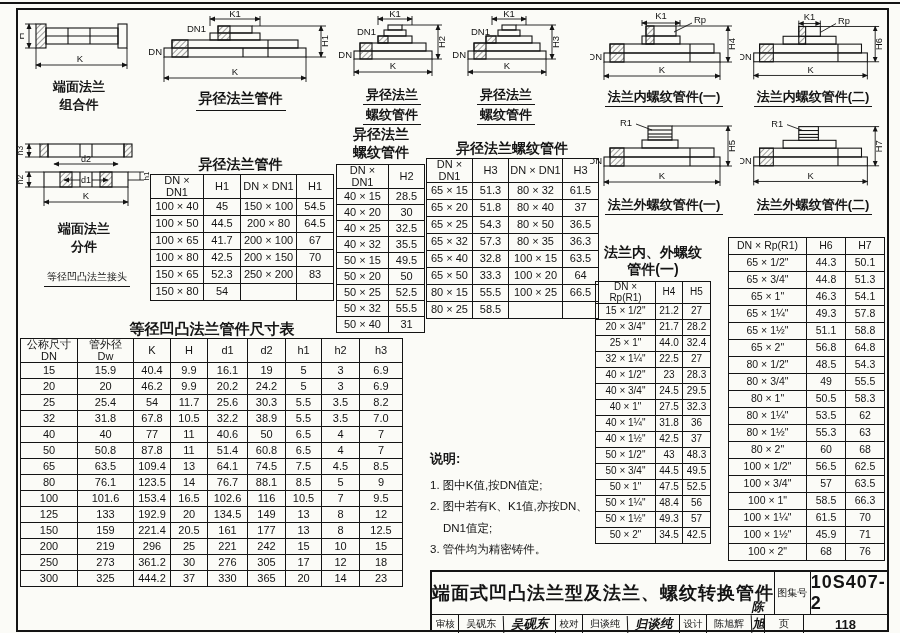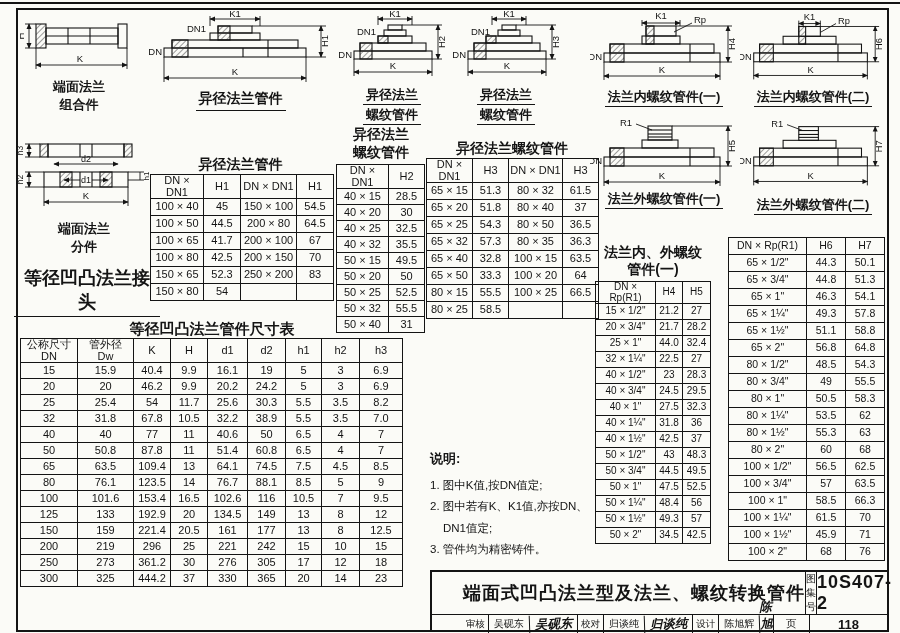--- a/index.html
+++ b/index.html
@@ -25,21 +25,21 @@
   .tmain tr.mh th{height:19px;}
   svg text{fill:#141414;font-family:"Liberation Sans","DejaVu Sans",sans-serif;font-size:9.5px;}
   .notes{font-size:11.5px;line-height:1.85;margin-top:19px;}
   .notes .nh{font-weight:bold;font-size:13px;margin-bottom:4px;}
   .note-item{padding-left:13px;text-indent:-13px;}
   .titleblock{position:absolute;left:430px;top:570px;width:455px;height:58px;
       border:2px solid #141414;display:flex;flex-direction:column;background:#fbfbf7;}
   .tbrow1{display:flex;flex:1;align-items:stretch;}
   .tbrow2{display:flex;height:18px;border-top:1.5px solid #141414;align-items:stretch;}
   .tbc{display:flex;align-items:center;justify-content:center;border-left:1.5px solid #141414;}
-  .tbc:first-child{border-left:none;padding-left:31px;}
+  .tbc:first-child{border-left:none;}
   .maintitle{flex:1;font-size:18px;font-weight:bold;letter-spacing:1px;white-space:nowrap;
       display:flex;align-items:center;justify-content:center;}
   .atlas-label{width:40px;font-size:10px;}
   .atlas-no{width:88px;font-size:18px;font-weight:bold;letter-spacing:1px;}
   .slabel{width:28px;font-size:9.5px;}
   .sname{width:46px;font-size:10px;}
   .ssig{width:54px;font-family:"Liberation Serif","DejaVu Serif",serif;font-style:italic;
       font-weight:bold;font-size:12.5px;transform:rotate(-2deg);}
   .ssig.last{flex:1;}
   .page-label{width:40px;font-size:10.5px;}
@@ -269,21 +269,21 @@
       <line x1="14" y1="66" x2="130" y2="66" marker-start="url(#ar)" marker-end="url(#ar)"></line>
       <line x1="82" y1="10" x2="142" y2="10"></line>
         <line x1="130" y1="50" x2="142" y2="50"></line>
       <line x1="138" y1="10" x2="138" y2="50" marker-start="url(#ar)" marker-end="url(#ar)"></line>
     </g>
     <text x="30" y="10" text-anchor="start">R1</text>
     <text x="12" y="48" text-anchor="end">DN</text>
     <text x="72" y="63" text-anchor="middle">K</text>
     <text transform="rotate(-90 145 30)" x="145" y="30" text-anchor="middle">H5</text>
   </svg>
-  <div class="abs cap" style="left:588px;top:192px;width:152px">
+  <div class="abs cap" style="left:588px;top:198px;width:152px">
     <span class="u">法兰外螺纹管件(一)</span>
   </div>
 
   <svg class="abs" style="left:740px;top:116px" width="145" height="80" viewBox="0 0 148 80">
     <g stroke="#141414" fill="none" stroke-width="1.1">
       <rect x="60" y="10" width="20" height="14"></rect>
       <line x1="60" y1="14" x2="80" y2="14"></line>
         <line x1="60" y1="18" x2="80" y2="18"></line>
         <line x1="60" y1="21" x2="80" y2="21"></line>
       <rect x="44" y="24" width="54" height="8"></rect>
@@ -343,21 +343,21 @@
     <text transform="rotate(-90 5 16.5)" x="5" y="16.5" text-anchor="middle" style="font-size:8.5px">h3</text>
     <text x="68" y="28" text-anchor="middle" style="font-size:9px">d2</text>
     <text transform="rotate(-90 5 45.5)" x="5" y="45.5" text-anchor="middle" style="font-size:8.5px">h2</text>
     <text x="68" y="49" text-anchor="middle" style="font-size:9px">d1</text>
     <text transform="rotate(-90 131 42)" x="131" y="42" text-anchor="middle" style="font-size:8px">h1</text>
     <text x="68" y="65" text-anchor="middle">K</text>
   </svg>
   <div class="abs cap" style="left:18px;top:222px;width:132px">端面法兰</div>
   <div class="abs cap" style="left:18px;top:240px;width:132px">分件</div>
   <div class="abs" style="left:14px;top:266px;width:146px;text-align:center">
-    <span class="u" style="font-weight:bold;font-size:18px">等径凹凸法兰接头</span>
+    <span class="u" style="font-weight:normal;font-size:10px">等径凹凸法兰接头</span>
   </div>
 
   <div class="abs ttl" style="left:148px;top:156px;width:185px">异径法兰管件</div>
   <table class="tb t1 abs" style="left:150px;top:174px">
     <colgroup>
         <col style="width:53px">
         <col style="width:37px">
         <col style="width:56px">
         <col style="width:37px">
       </colgroup>

